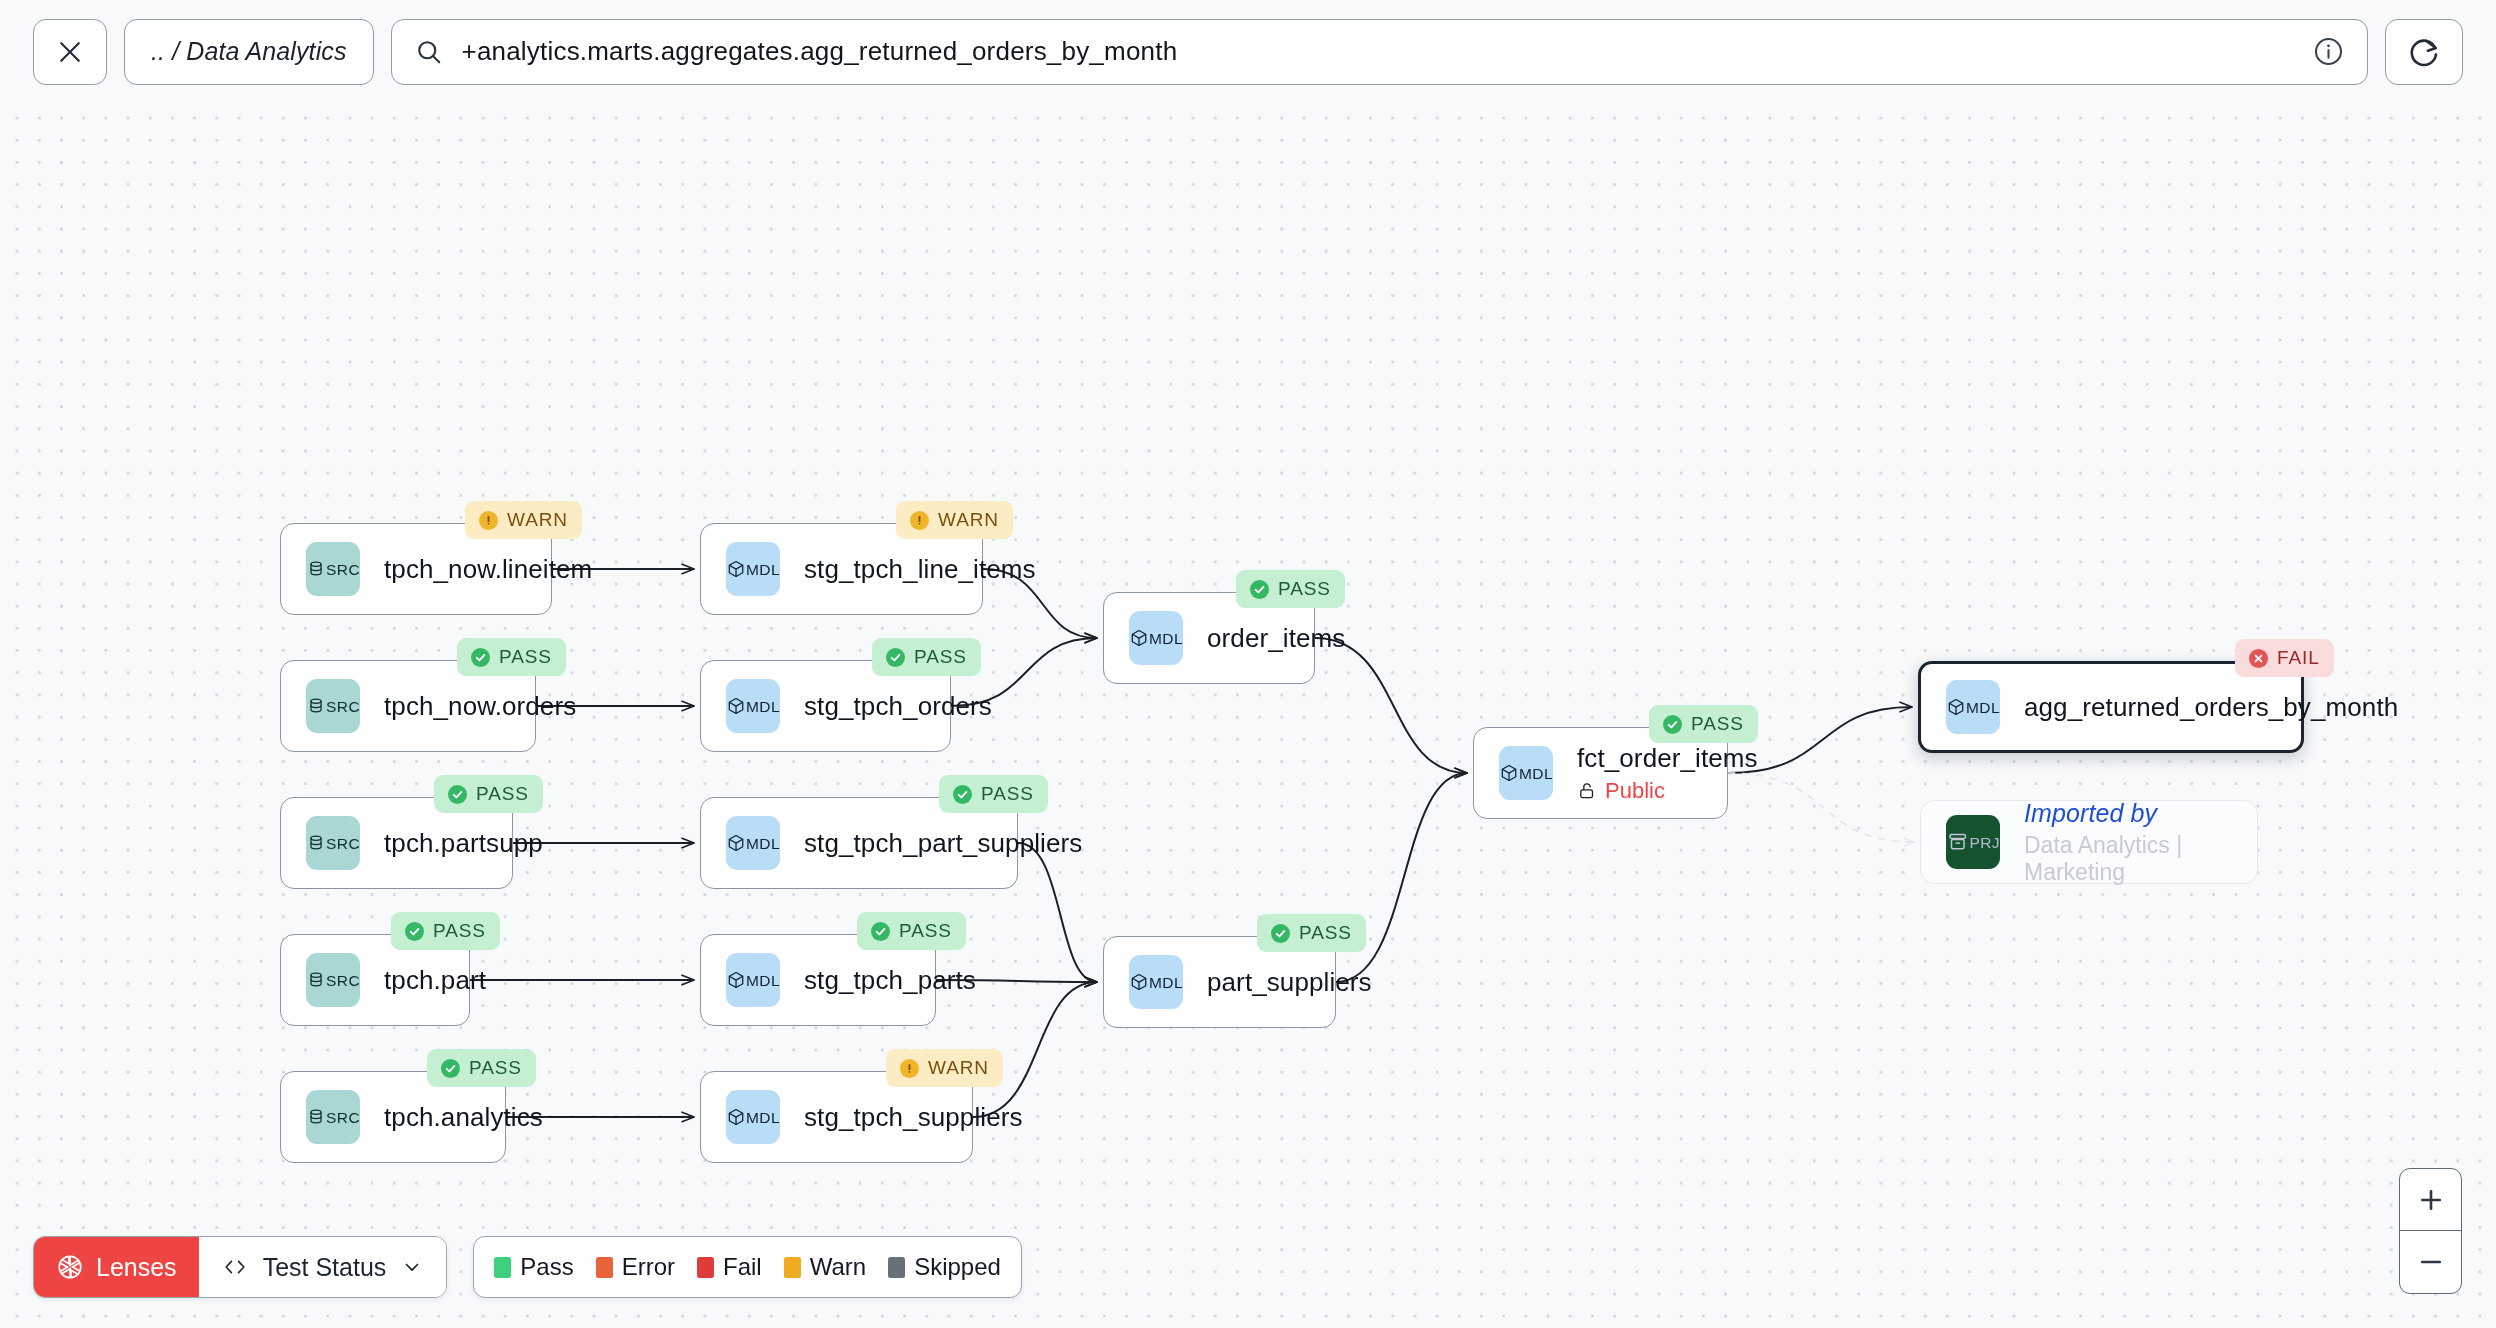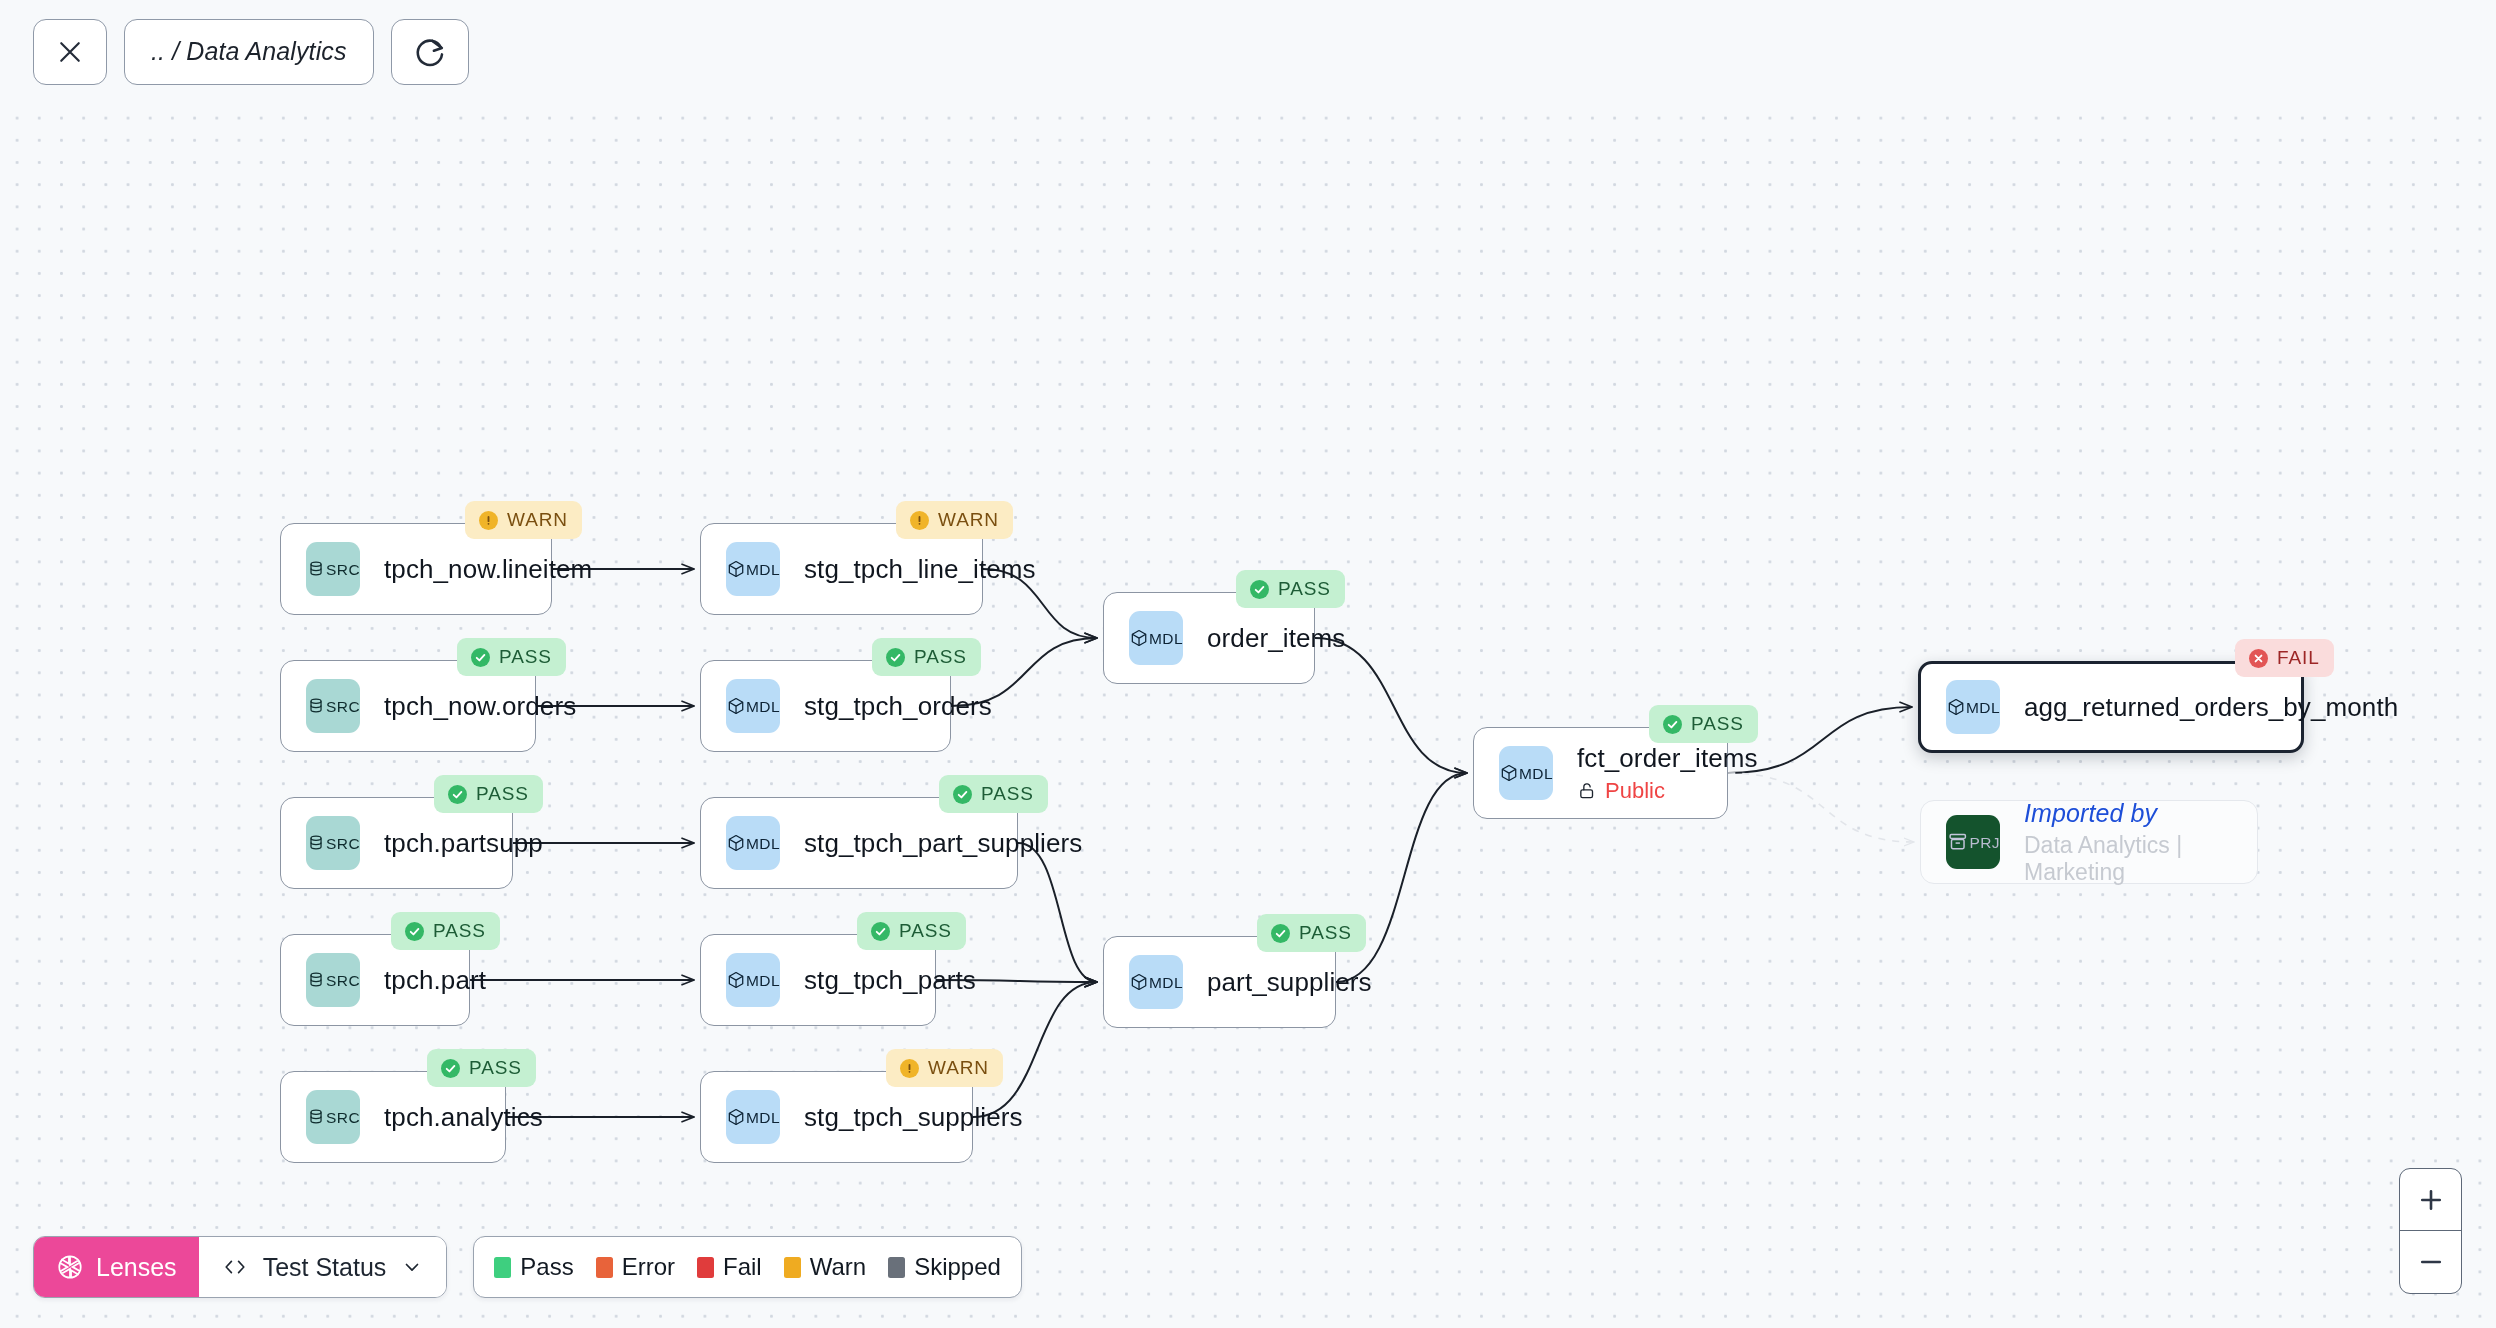--- a/index.html
+++ b/index.html
@@ -145,21 +145,21 @@
   #lens-group {
     display: flex; align-items: stretch;
     height: 62px;
     border-radius: 12px;
     border: 1.6px solid #9aa3b0;
     overflow: hidden;
     background: #fff;
     box-shadow: 0 2px 5px rgba(25,35,50,.07);
   }
   #lenses-btn {
-    background: #ec4899; color: #ffffff;
+    background: #ef4444; color: #ffffff;
     display: flex; align-items: center; gap: 12px;
     padding: 0 22px; cursor: pointer;
     font-size: 25px;
   }
   #test-status-btn {
     display: flex; align-items: center; gap: 14px;
     padding: 0 22px; cursor: pointer;
     color: #1d2530; font-size: 25px; background: #fff;
   }
   #legend {
@@ -201,20 +201,32 @@
     <div class="tb-btn" id="close-btn">
       <svg class="ic" width="30" height="30" viewBox="0 0 24 24" fill="none" stroke="#232b38" stroke-width="1.7" stroke-linecap="round">
         <path d="M5 5 L19 19 M19 5 L5 19"></path>
       </svg>
     </div>
 
     <div class="tb-btn" id="breadcrumb-btn">
       <span id="breadcrumb-label">.. / Data Analytics</span>
     </div>
 
+    <div id="search-wrap">
+      <svg class="ic" width="30" height="30" viewBox="0 0 24 24" fill="none" stroke="#2a3340" stroke-width="1.7" stroke-linecap="round">
+        <circle cx="10.6" cy="10.6" r="6.4"></circle>
+        <path d="M15.4 15.4 L20.2 20.2"></path>
+      </svg>
+      <span id="search-value" title="Search lineage">+analytics.marts.aggregates.agg_returned_orders_by_month</span>
+      <svg class="ic" width="33" height="33" viewBox="0 0 24 24" fill="none" stroke="#3a4350" stroke-width="1.5" style="flex:none;cursor:pointer">
+        <circle cx="12" cy="12" r="9.1"></circle>
+        <path d="M12 10.9 L12 16.6" stroke-linecap="round"></path>
+        <circle cx="12" cy="7.9" r="1.05" fill="#3a4350" stroke="none"></circle>
+      </svg>
+    </div>
 
     <div class="tb-btn" id="refresh-btn">
       <svg class="ic" width="36" height="36" viewBox="0 0 24 24" fill="none" stroke="#232b38" stroke-width="1.7" stroke-linecap="round" stroke-linejoin="round">
         <path d="M19.3 9.1 A8.1 8.1 0 1 0 20 13.6"></path>
         <path d="M13.6 4.6 L19.9 9.3 L14.6 11.2"></path>
       </svg>
     </div>
   </div>
 
   <div id="canvas">

